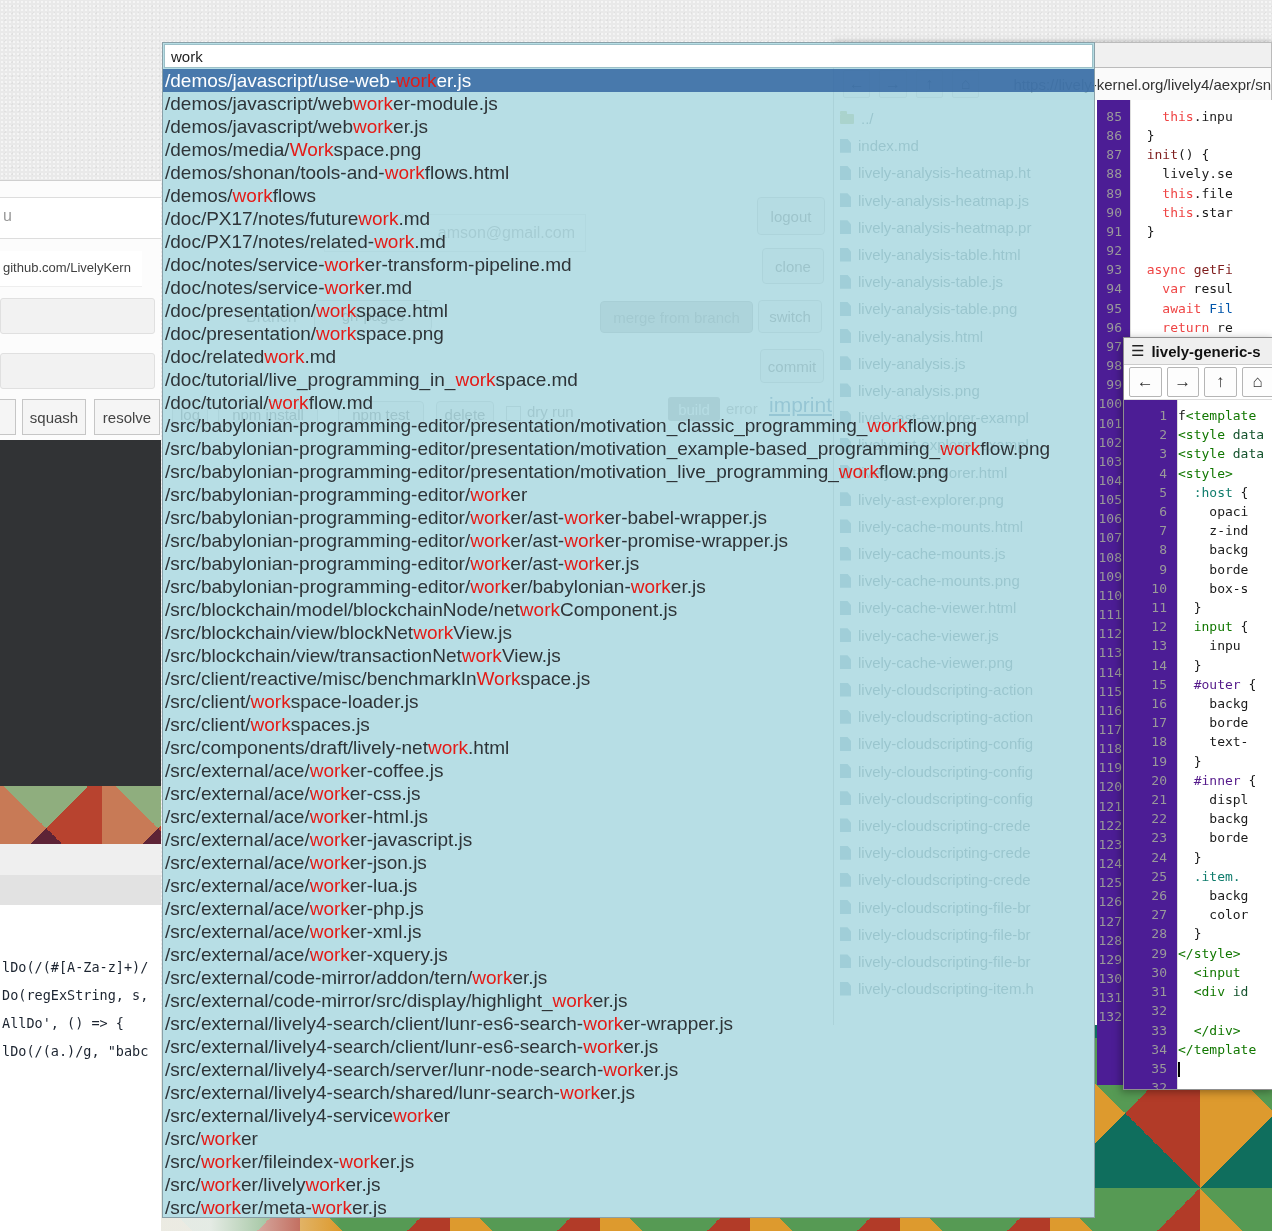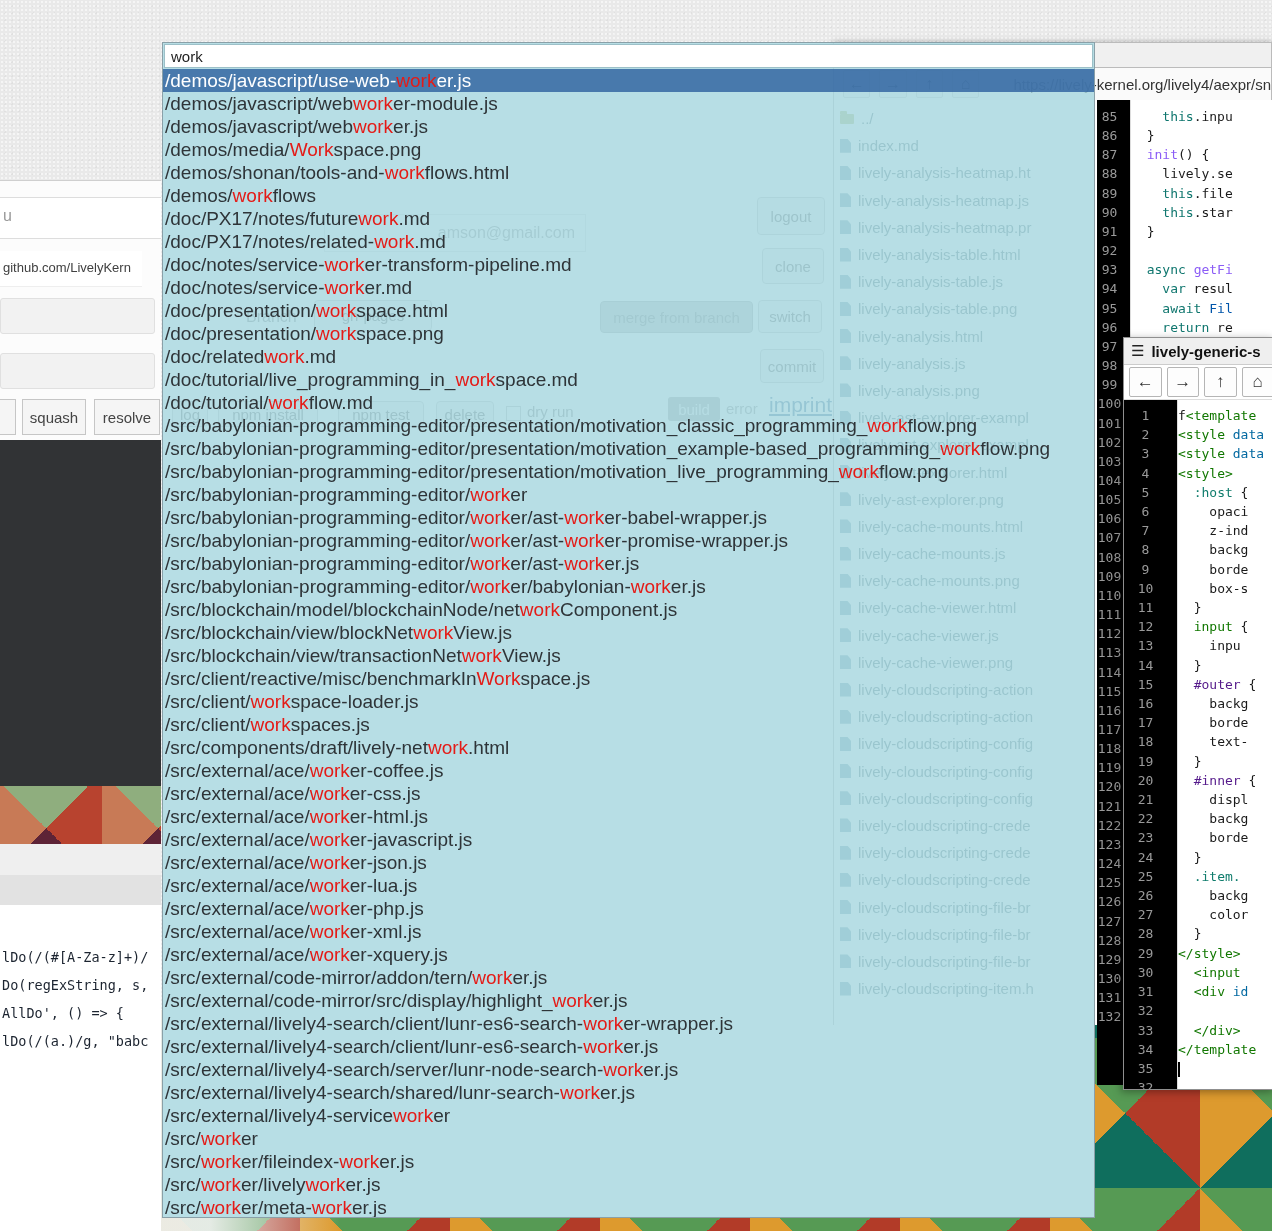--- a/index.html
+++ b/index.html
@@ -28,21 +28,21 @@
   .lw-btn{position:absolute;height:36px;background:#f5f5f5;border:1px solid #c6c6c6;border-radius:0;
     color:#444;font-size:15px;display:flex;align-items:center;justify-content:center;box-sizing:border-box}
   #lw-dark{left:0;top:440px;width:161px;height:346px;background:#313335}
   #lw-strip{left:0;top:786px;width:161px;height:58px;
     background:
       conic-gradient(from 45deg, #b8432f 0 25%, #5d2336 0 50%, #c87a56 0 75%, #8fae7e 0) -10px -14px/112px 112px,
       conic-gradient(from 45deg, #2b3f7e 0 25%, #9fd4ee 0 50%, #2b3f7e 0 75%, #f0c496 0) 46px 42px/112px 112px,
       #e0a47c}
   #lw-bar1{left:0;top:844px;width:161px;height:31px;background:#efefef;border-bottom:1px solid #dcdcdc}
   #lw-bar2{left:0;top:875px;width:161px;height:30px;background:#e2e2e2}
-  #lw-code{left:0;top:905px;width:161px;height:326px;background:#fff;padding-top:38px;box-sizing:border-box}
+  #lw-code{left:0;top:905px;width:161px;height:326px;background:#fff;padding-top:48px;box-sizing:border-box}
   #lw-code div{font:13.5px "DejaVu Sans Mono",monospace;color:#1c2430;line-height:28px;
     white-space:pre;padding-left:2px}
   
   .cw{z-index:15}
   #c-title{left:833px;top:42px;width:439px;height:26px;background:#f0f0f0;border:1px solid #bbb;
     box-sizing:border-box;display:flex;align-items:center;box-shadow:0 0 6px rgba(0,0,0,.25)}
   #c-title .ham{margin:0 8px 0 7px;color:#666;font-size:15px}
   #c-title b{color:#8b8b8b;font-size:15px;font-weight:bold}
   #c-nav{left:833px;top:68px;width:439px;height:32px;background:#fafafa;border-left:1px solid #bbb;
     border-right:1px solid #bbb;box-sizing:border-box;display:flex;align-items:center}
@@ -51,28 +51,28 @@
   #c-url{margin-left:34px;font-size:15px;color:#333;white-space:nowrap}
   #c-files{left:833px;top:100px;width:264px;height:925px;background:#fff;border-left:1px solid #bbb;
     box-sizing:border-box;overflow:hidden;padding-top:5px}
   .frow{height:27.2px;display:flex;align-items:center;padding-left:6px;white-space:nowrap;overflow:hidden}
   .frow span{font-size:15px;color:#5f7a80;margin-left:7px}
   .icon-file{width:11px;height:14px;background:#7fa8b4;clip-path:polygon(0 0,68% 0,100% 28%,100% 100%,0 100%)}
   .icon-folder{width:14px;height:10px;background:#b9c07a;border-radius:1px;position:relative}
   .icon-folder::before{content:"";position:absolute;top:-3px;left:0;width:7px;height:3px;background:#b9c07a;
     border-radius:1px 1px 0 0}
   #c-editor{left:1097px;top:100px;width:175px;height:985px;background:#fff}
-  .gutter{position:absolute;left:0;top:0;bottom:0;background:#000000;border-right:1px solid #ddd;
-    box-sizing:border-box;text-align:center}
+  .gutter{position:absolute;left:0;top:0;bottom:0;background:#4c1d95;border-right:1px solid #ddd;
+    box-sizing:border-box;text-align:right}
   .gutter div{font:13px "DejaVu Sans Mono",monospace;color:#9a9a9a;line-height:19.15px}
   #c-editor .gutter{width:34px;padding:7px 8px 0 0;box-sizing:border-box}
   #c-editor .codepane{position:absolute;left:34px;top:7px;right:0}
   .codeline{font:13px "DejaVu Sans Mono",monospace;line-height:19.15px;white-space:pre;color:#1a1a1a}
-  .tok-kw{color:#0f766e}.tok-def{color:#8b5cf6}.tok-type{color:#0055aa}.tok-tag{color:#117700}
-  .tok-attr{color:#0369a1}.tok-id{color:#551a8b}.tok-pse{color:#0f7c6c}.tok-pl{color:#1a1a1a}
+  .tok-kw{color:#ef4444}.tok-def{color:#7f1d1d}.tok-type{color:#0055aa}.tok-tag{color:#117700}
+  .tok-attr{color:#14532d}.tok-id{color:#551a8b}.tok-pse{color:#0f7c6c}.tok-pl{color:#1a1a1a}
   .caret{display:inline-block;width:2px;height:15px;background:#000;vertical-align:middle}
   
   .gh{z-index:30}
   #backdrop{left:162px;top:42px;width:933px;height:1176px;background:#fff;z-index:10}
   .gbtn{position:absolute;z-index:30;background:#f3f3f3;border:1px solid #c9c9c9;border-radius:4px;
     color:#6f6f6f;font-size:15px;display:flex;align-items:center;justify-content:center;box-sizing:border-box}
   .gbtn.dark{background:#c9c9c9;border-color:#aeaeae;color:#8a8a8a}
   #gh-email{left:324px;top:214px;width:262px;height:38px;background:#fff;border:1px solid #e2e2e2;
     box-sizing:border-box;display:flex;align-items:center;justify-content:flex-end;padding-right:10px;
     color:#9a9a9a;font-size:16px}

